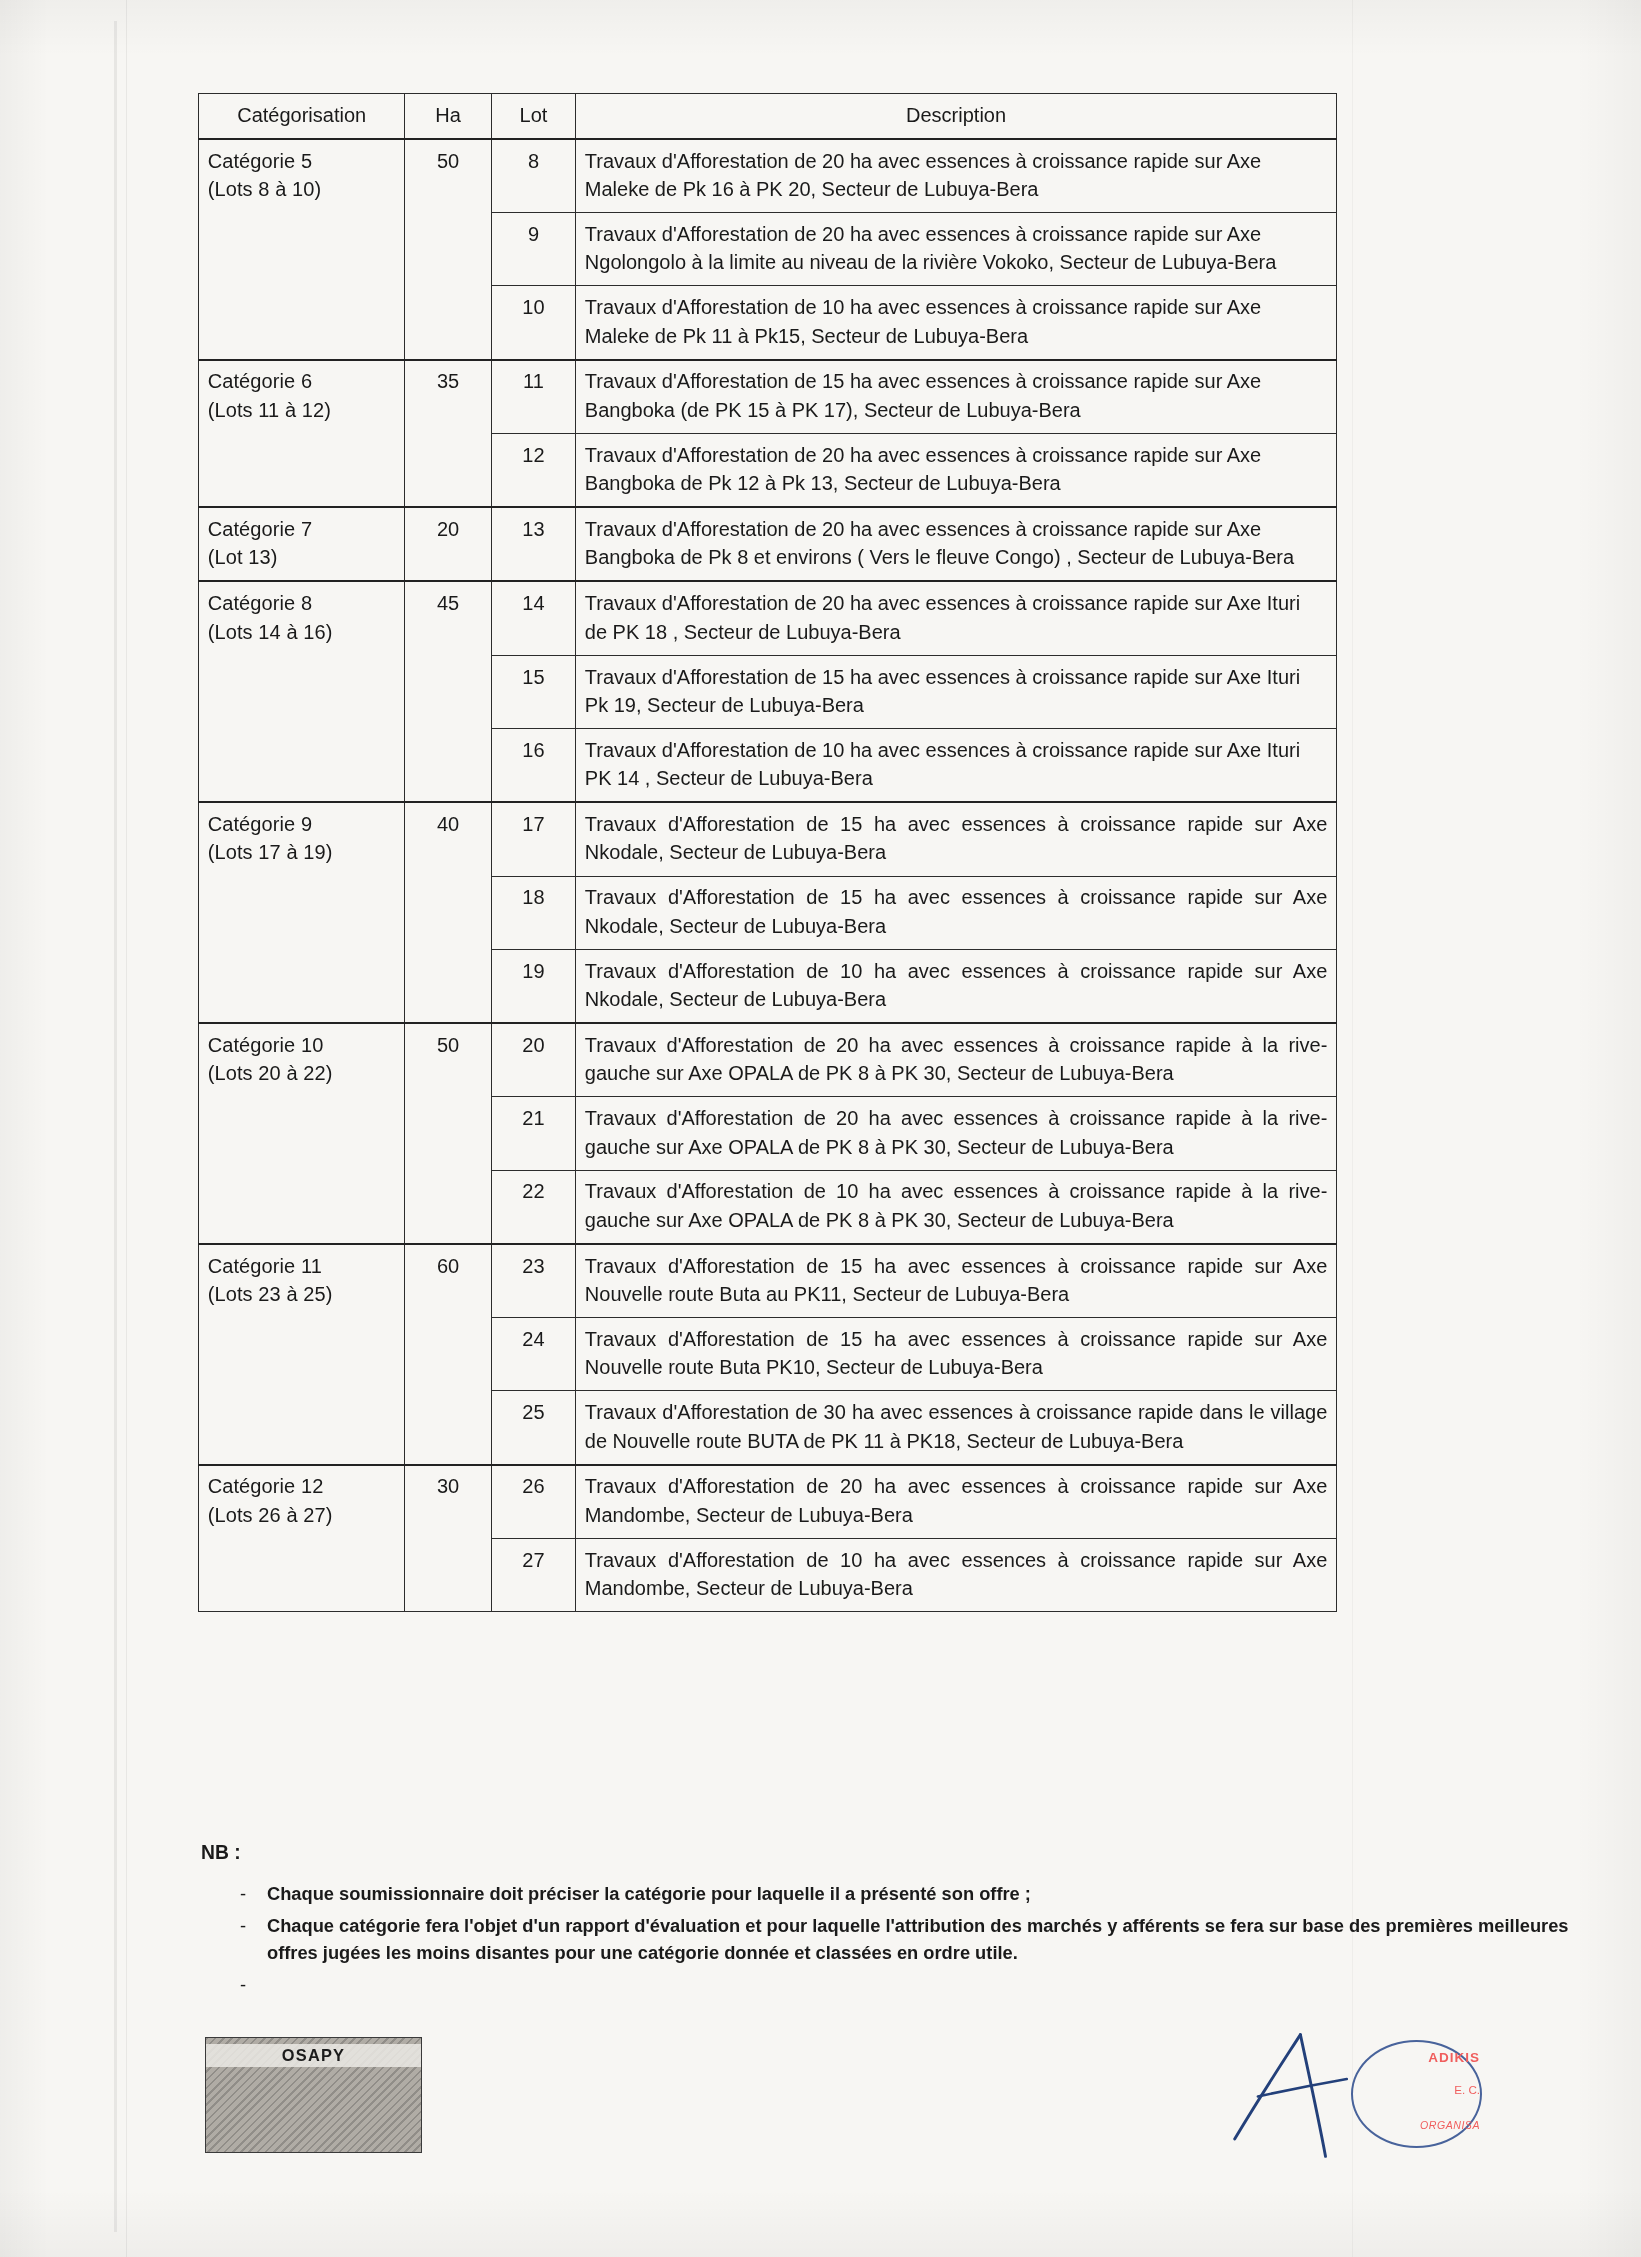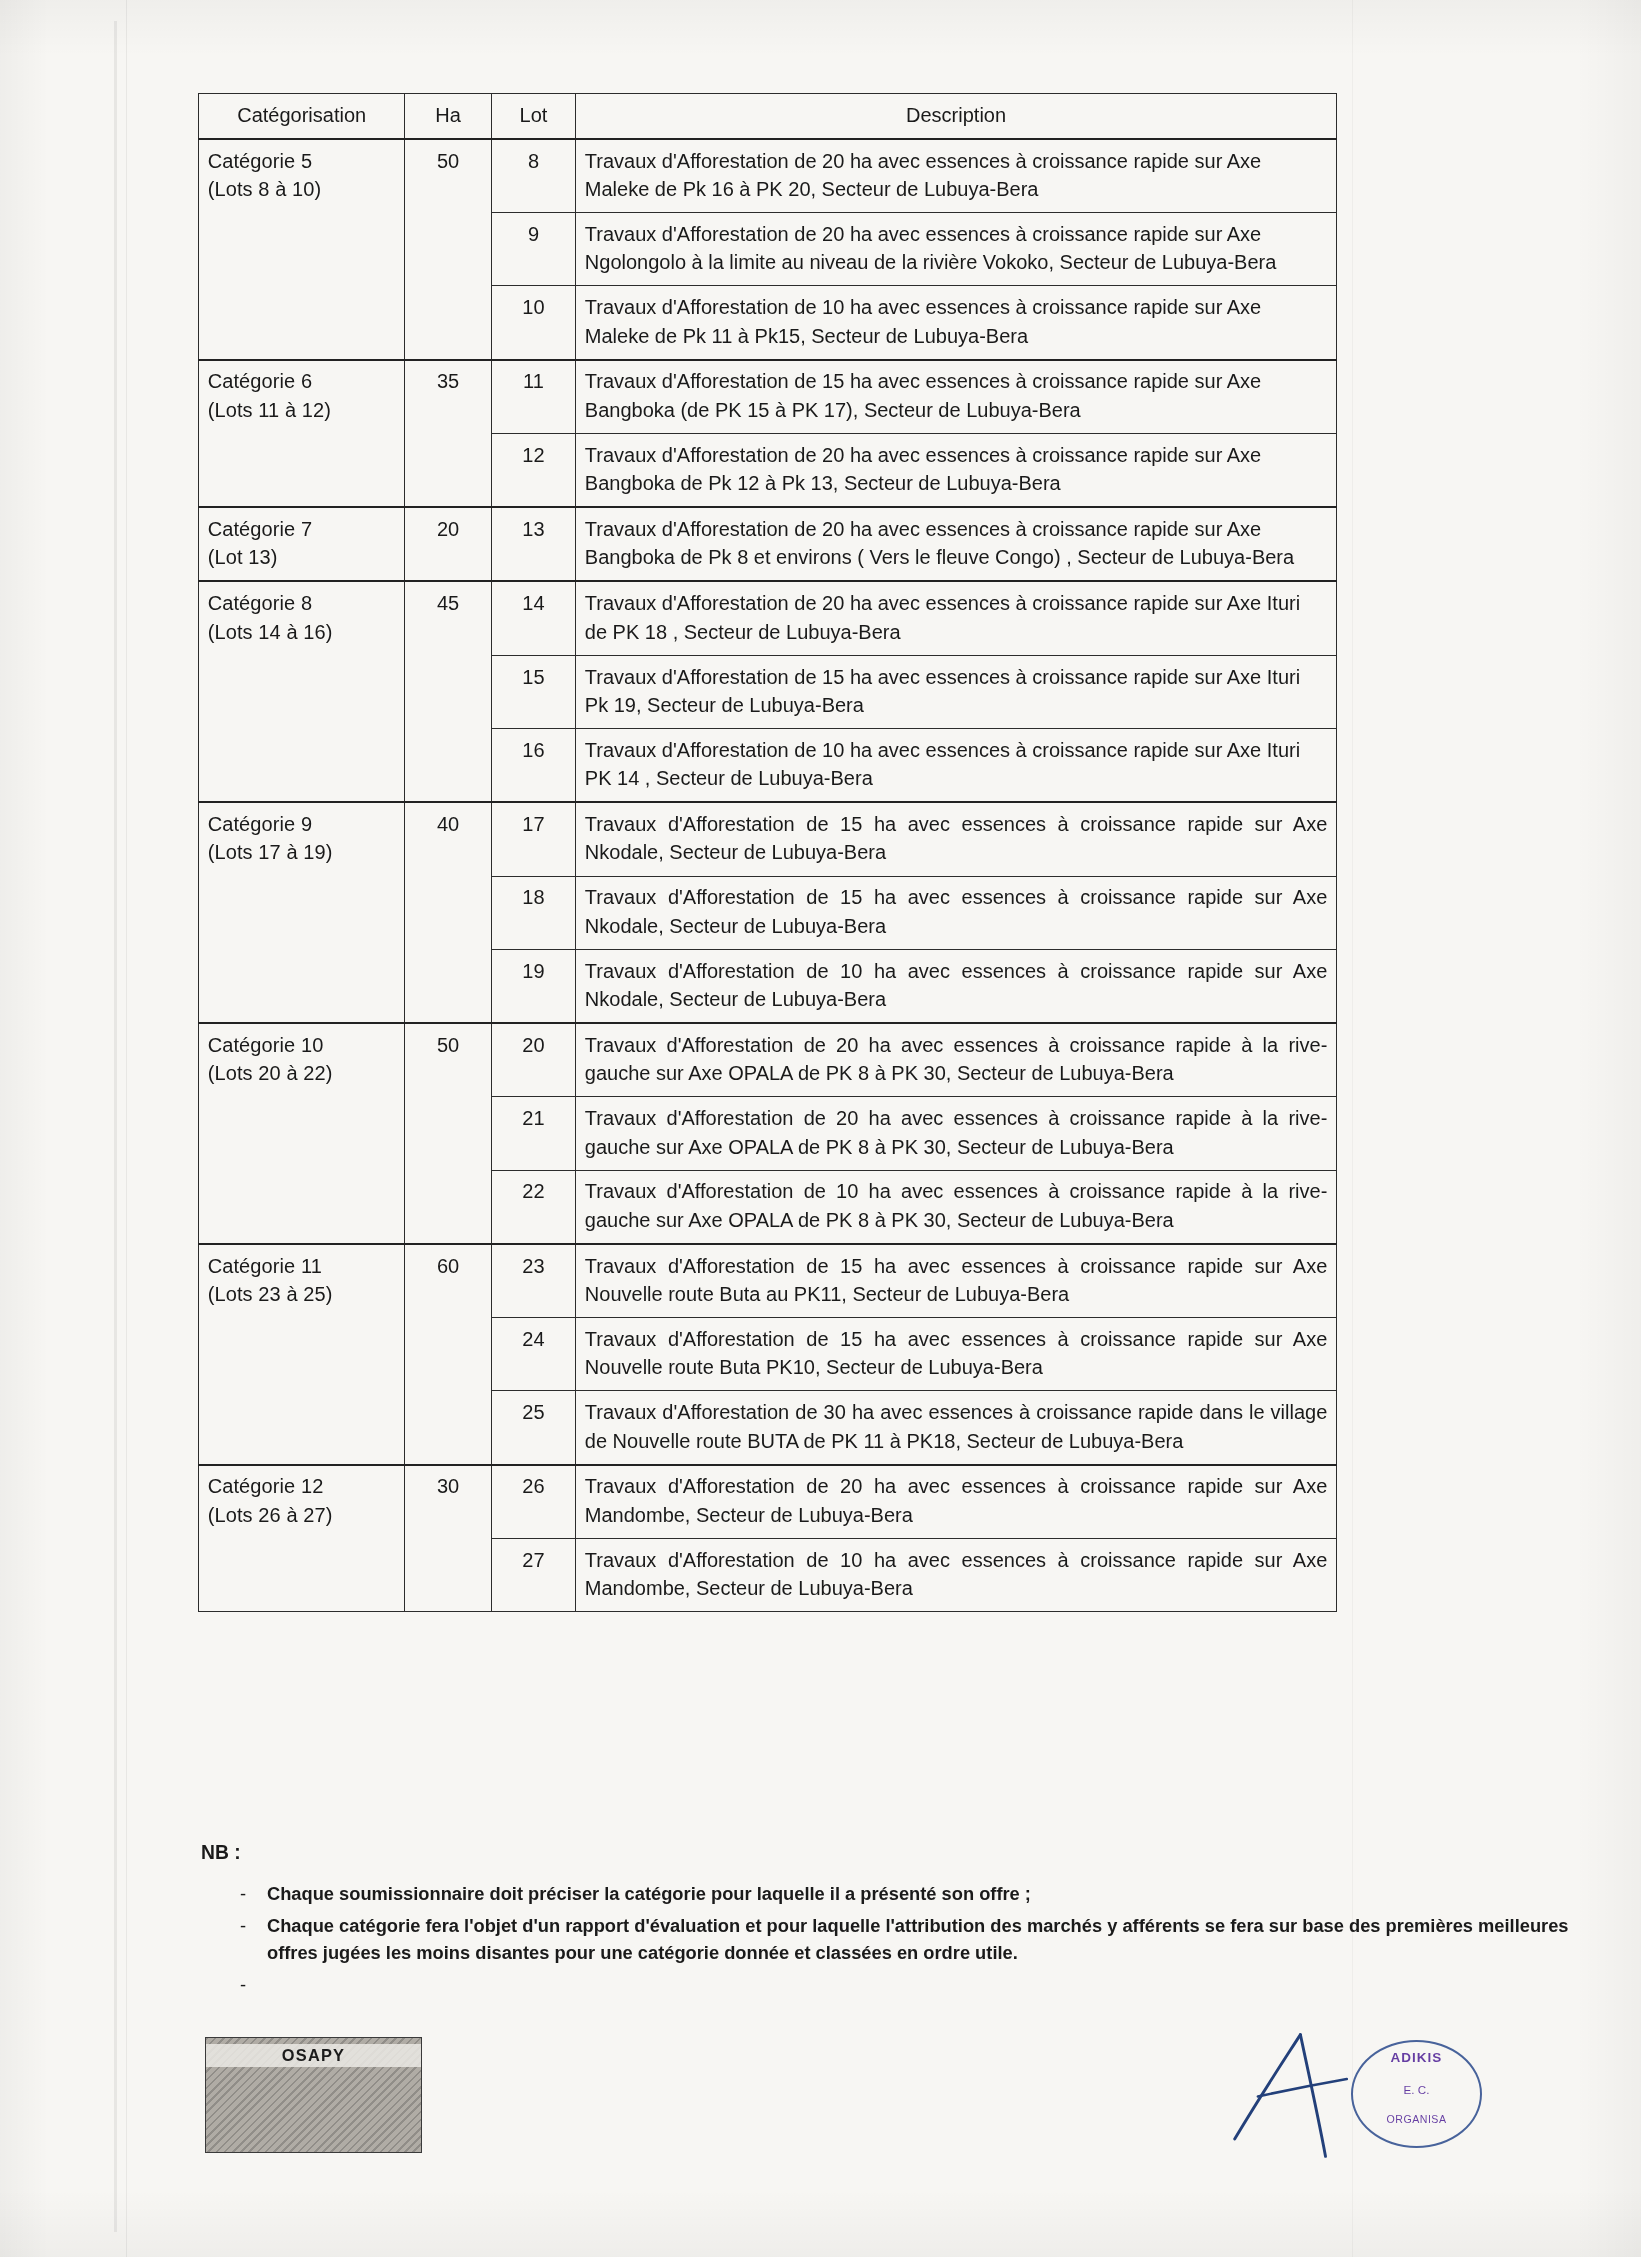--- a/index.html
+++ b/index.html
@@ -162,42 +162,43 @@
     color: #23407a;
   }
   .round-stamp {
     position: absolute;
     left: 126px;
     top: 27px;
     width: 127px;
     height: 104px;
     border: 2.4px solid #2a4a8c;
     border-radius: 50%;
-    color: #4c1d95;
+    color: #ef4444;
     font-size: 12.6px;
-    text-align: center;
+    text-align: right;
     opacity: 0.85;
   }
   .round-stamp .rs-top {
     position: absolute;
     top: 7.7px; left: 0; right: 0;
     font-weight: bold;
     letter-spacing: 1px;
     font-size: 13.5px;
   }
   .round-stamp .rs-mid {
     position: absolute;
     top: 41px; left: 0; right: 0;
     font-size: 11.6px;
   }
   .round-stamp .rs-bot {
     position: absolute;
-    bottom: 21px; left: 0; right: 0;
+    bottom: 15px; left: 0; right: 0;
     font-size: 10.6px;
     letter-spacing: 0.5px;
+    font-style: italic;
   }
   .page-edge-mark {
     position: absolute;
     background: rgba(0,0,0,0.18);
   }
 </style>
 </head>
 <body>
 
 <div class="page">

